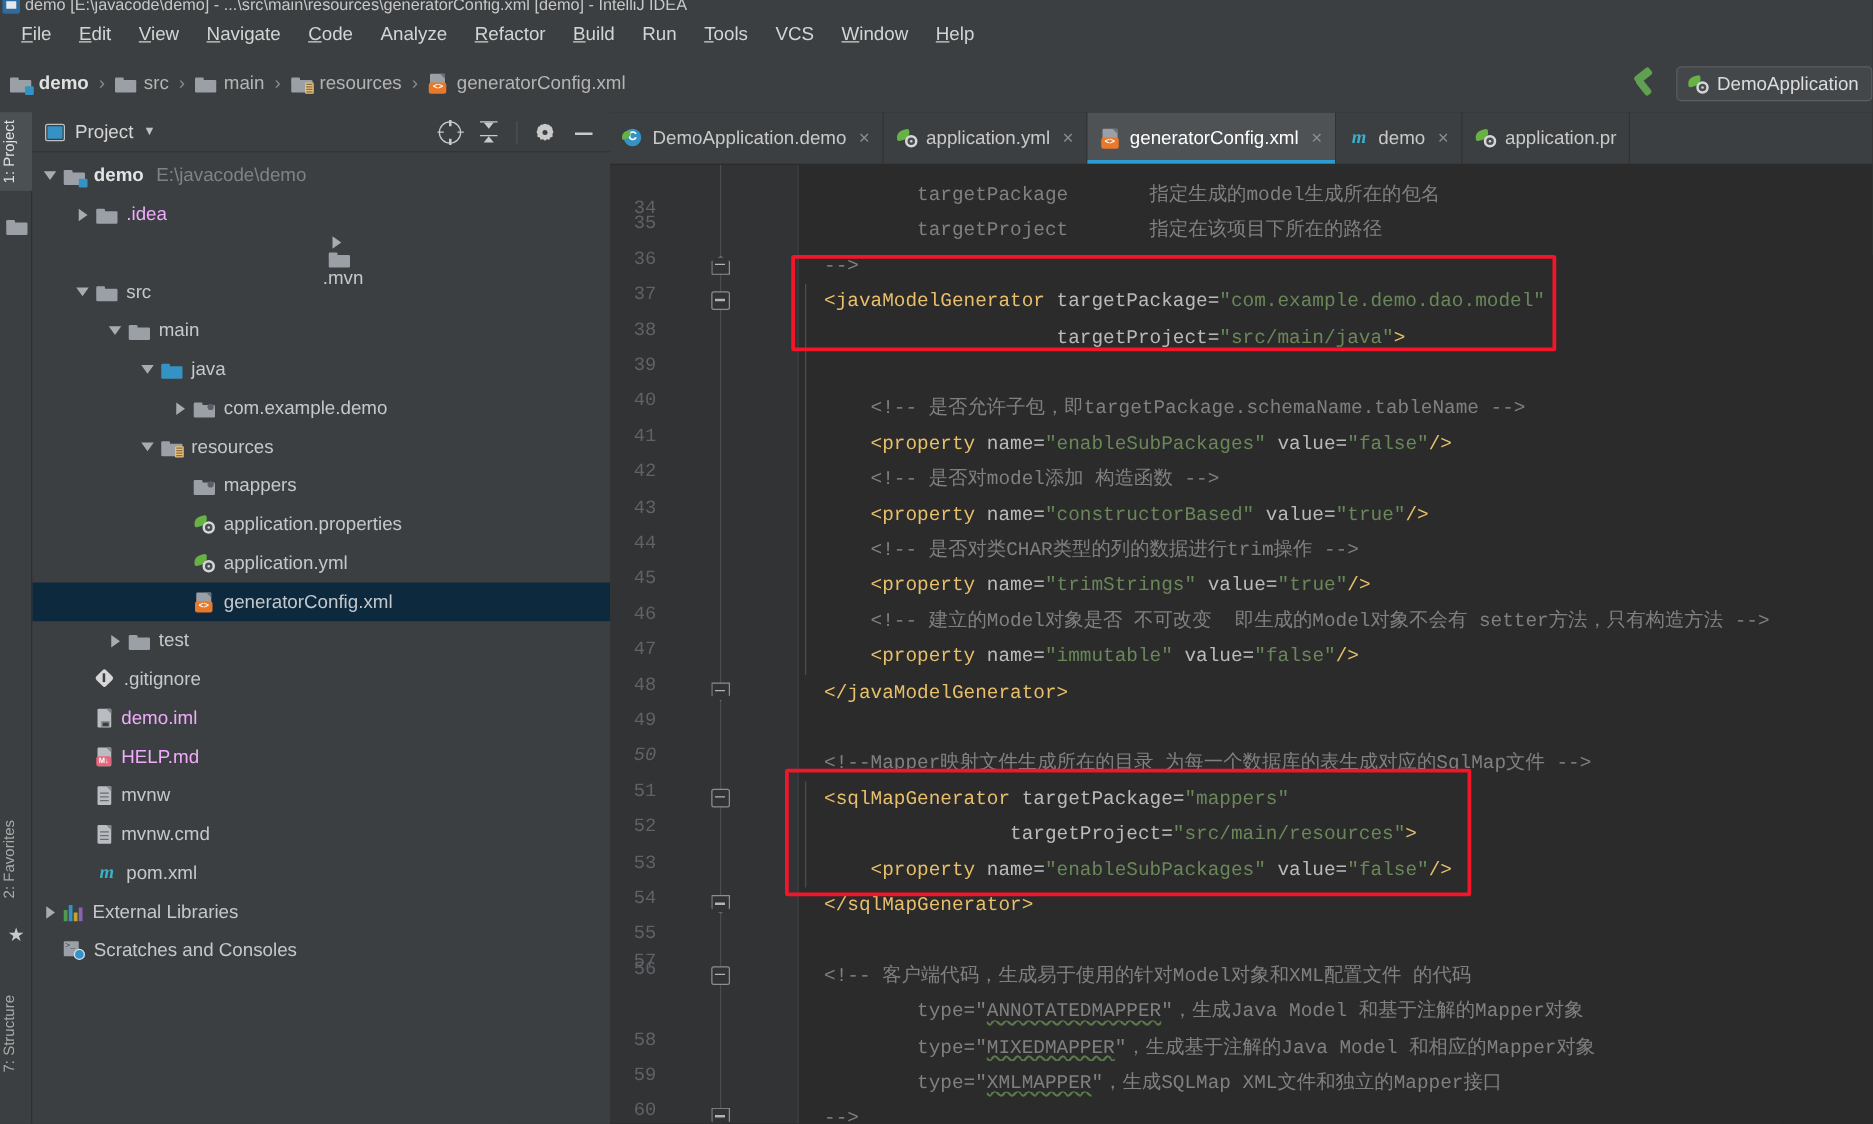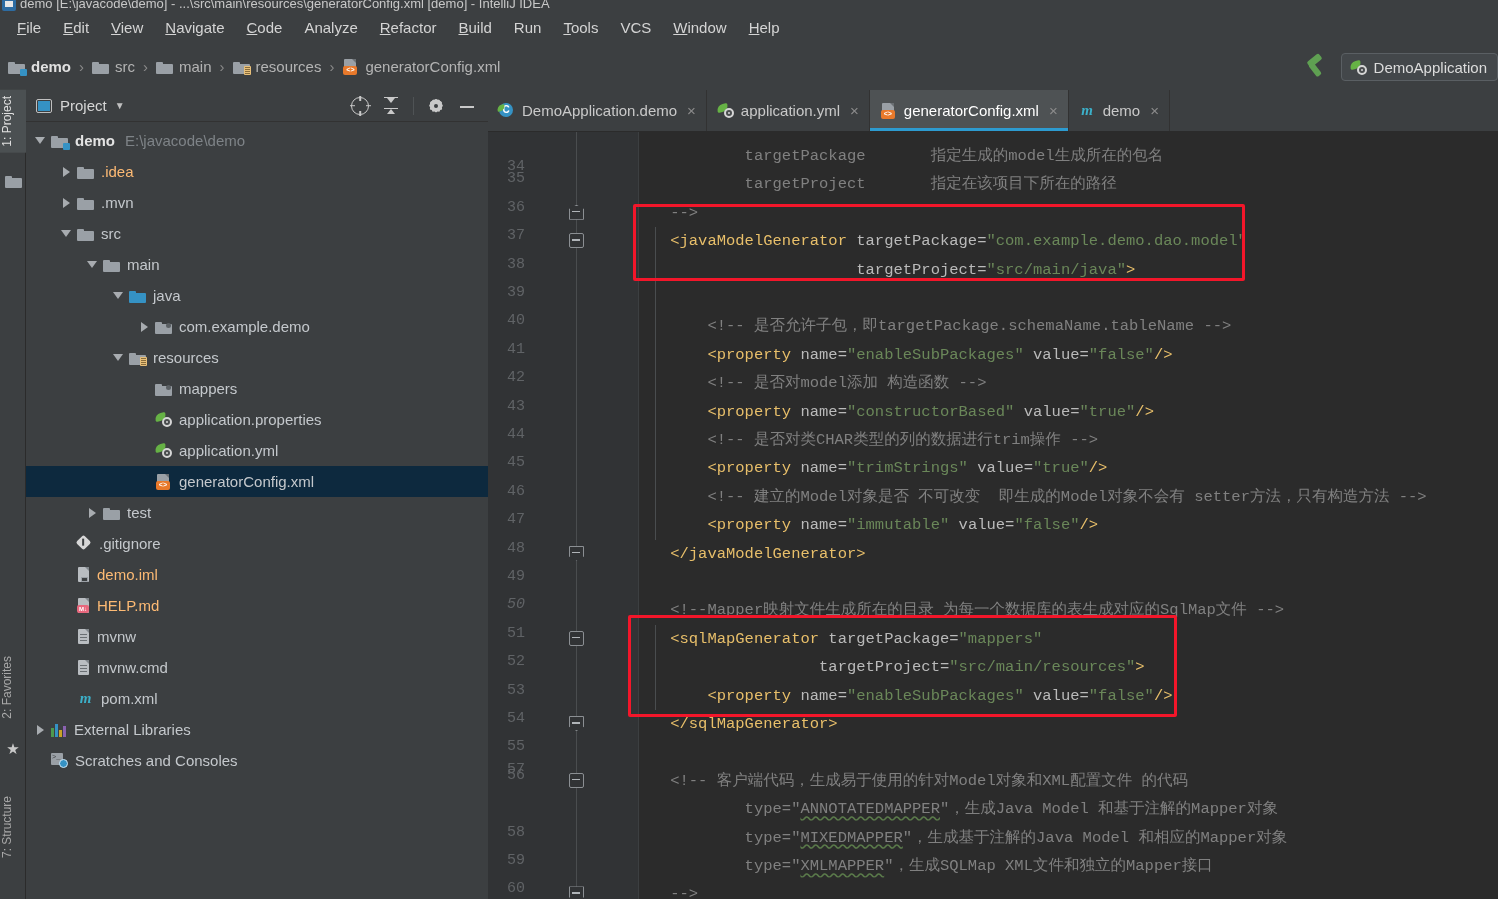--- a/index.html
+++ b/index.html
@@ -267,21 +267,21 @@
   .arrow.right:after{
     content:""; position:absolute; left:3px; top:2px; width:0; height:0;
     border-left:7px solid #a8acb0; border-top:5px solid transparent; border-bottom:5px solid transparent;
   }
   .arrow.down:after{
     content:""; position:absolute; left:1px; top:3px; width:0; height:0;
     border-top:7px solid #a8acb0; border-left:5px solid transparent; border-right:5px solid transparent;
   }
   .tlabel{ margin-left:7px; color:#c4c8cc; }
   .tlabel.bold{ font-weight:bold; color:#e3e3e3; }
-  .tlabel.dim{ color:#fdba74; }
+  .tlabel.dim{ color:#f0abfc; }
   .tpath{ margin-left:10px; color:#7e8387; font-weight:normal; }
 
   
   .editorwrap{
     position:absolute; left:488px; top:90px; width:1010px; height:809px;
     background:#2b2b2b;
   }
   .tabbar{
     position:relative; height:42px; background:#3c3f41;
     display:flex; align-items:stretch; overflow:hidden;
@@ -329,21 +329,21 @@
   }
   .fm-mid{
     position:absolute; left:0; top:0; width:15px; height:15px;
     border:1.4px solid #8b8f93; background:#313335; border-radius:2px;
   }
   .fmminus{
     position:absolute; left:3px; top:6px; width:8px; height:1.6px; background:#b0b4b8; z-index:2;
   }
 
   .codelines{
-    position:absolute; left:145px; top:0; right:0; height:654px;text-align:center;
+    position:absolute; left:134px; top:0; right:0; height:654px;text-align:center;
   }
   .cline{
     position:absolute; left:0; height:28px; line-height:28px;
     font-family:"Liberation Mono", monospace; font-size:15.5px;
     white-space:pre; color:#a9b7c6;
   }
   .indent-guide{
     position:absolute; width:1px; background:#4a4d4f;
   }
   .tag{ color:#e8bf6a; }
@@ -496,21 +496,21 @@
             <span class="badge-blue"></span>
           </span>
           <span class="tlabel bold">demo</span>
           <span class="tpath">E:\javacode\demo</span>
         </div>
         <div class="trow" style="padding-left: 34px;">
           <span class="arrow right"></span>
           <span class="ico folder"></span>
           <span class="tlabel dim">.idea</span>
         </div>
-        <div class="trow" style="padding-left: 34px;">
+        <div class="trow" style="padding-left: 34px; flex-direction: column;">
           <span class="arrow right"></span>
           <span class="ico folder"></span>
           <span class="tlabel">.mvn</span>
         </div>
         <div class="trow" style="padding-left: 34px;">
           <span class="arrow down"></span>
           <span class="ico folder"></span>
           <span class="tlabel">src</span>
         </div>
         <div class="trow" style="padding-left: 60px;">
@@ -661,20 +661,27 @@
             <span class="sheet"></span>
             <span class="tagbox">&lt;&gt;</span>
           </span>
           <span>generatorConfig.xml</span>
           <span class="tabclose">×</span>
         </div>
         <div class="etab">
           <span class="ico micon">m</span>
           <span>demo</span>
           <span class="tabclose">×</span>
+        </div>
+        <div class="etab">
+          <span class="ico leaficon">
+            <span class="leaf"></span>
+            <span class="ring"></span>
+          </span>
+          <span>application.pr</span>
         </div>
       </div>
     <div class="code">
       <div class="gutter">
         <div class="foldline"></div>
         <div id="lnums">
             <div class="lnum" style="top: 26px;">34</div>
             <div class="lnum" style="top: 38.4px;">35</div>
             <div class="lnum" style="top: 66.8px;">36</div>
             <div class="lnum" style="top: 95.2px;">37</div>

